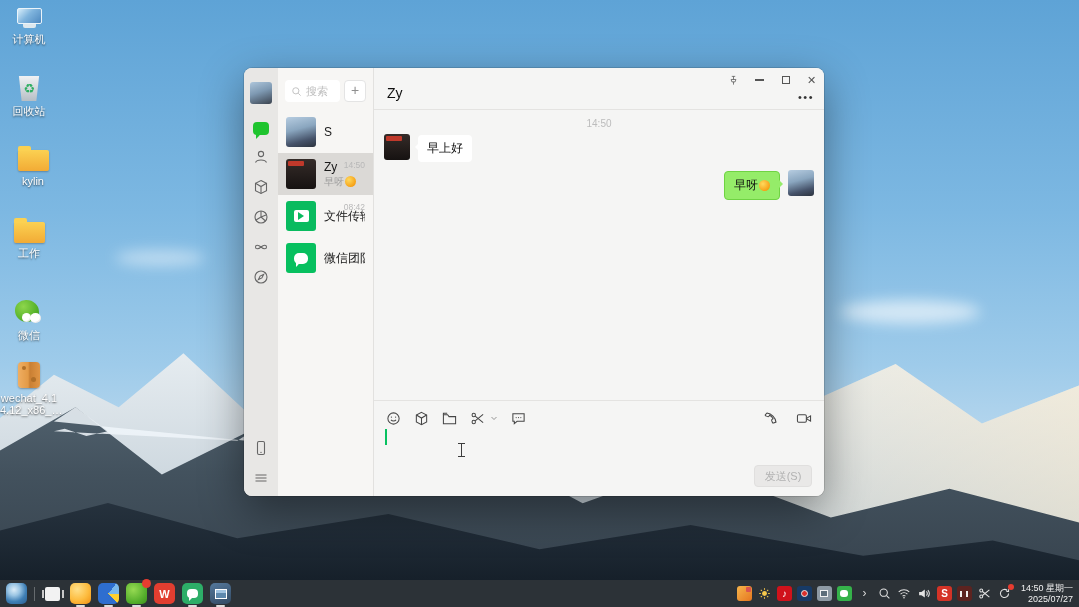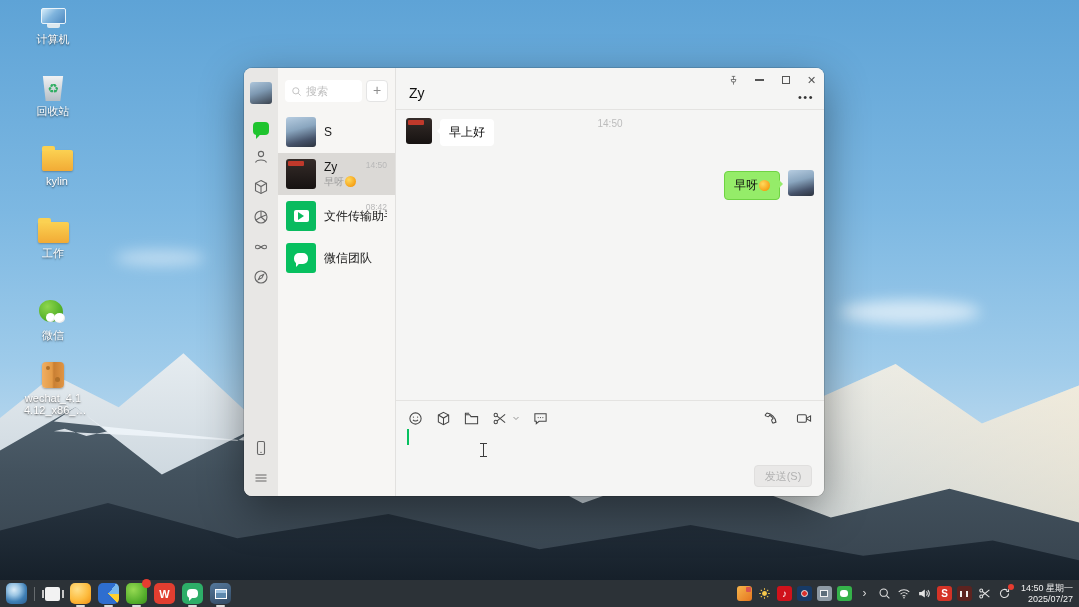--- a/index.html
+++ b/index.html
@@ -22,21 +22,21 @@
     clip-path:polygon(5% 34%,7% 28%,10% 38%,8% 40%,6% 37%,5% 38%, 22% 42%,24% 36%,27% 45%,25% 47%,23% 44%, 42% 50%,44% 44%,47% 52%,45% 54%,43% 51%); }
   .mt-fore { top:470px;
     background:linear-gradient(180deg,#2c3945 0%,#1d2833 70%,#16202a 100%);
     clip-path:polygon(0 55%,10% 30%,22% 62%,36% 40%,50% 72%,64% 50%,80% 78%,92% 64%,100% 82%,100% 100%,0 100%); }
   .cloud { position:absolute; background:rgba(255,255,255,.75); border-radius:50%; filter:blur(7px); }
   .c1 { left:585px; top:285px; width:120px; height:22px; }
   .c2 { left:115px; top:250px; width:90px; height:16px; opacity:.6; }
   .c3 { left:840px; top:300px; width:140px; height:24px; opacity:.8; }
 
   
-  .dicon { position:absolute; width:58px; text-align:center;margin-left:24px; }
+  .dicon { position:absolute; width:58px; text-align:center; }
   .dlabel { margin-top:4px; font-size:11px; color:#fff; text-shadow:0 1px 2px rgba(0,0,0,.7); line-height:12px; }
   .ic-computer { height:21px; }
   .ic-computer .screen { margin:0 auto; width:25px; height:16px; border-radius:2px;
     background:linear-gradient(135deg,#d8eefb 0%,#7fb4dd 45%,#4d88bf 100%); border:1.5px solid #eaf4fa; }
   .ic-computer .stand { margin:0 auto; width:13px; height:4px; background:#dde8ee; border-radius:0 0 2px 2px; }
   .ic-trash { margin:0 auto; width:23px; height:25px;
     background:linear-gradient(180deg,#f0f2f4,#b6bec5); clip-path:polygon(6% 0,94% 0,82% 100%,18% 100%);
     display:flex; align-items:center; justify-content:center; color:#2fae62; font-size:13px; }
   .ic-folder { margin:4px auto 0; width:31px; height:21px; position:relative; border-radius:2px;
     background:linear-gradient(180deg,#fbd152 0%,#f2ab35 100%); box-shadow:0 1px 2px rgba(0,0,0,.25); }
@@ -64,21 +64,21 @@
     padding-top:14px; flex:none; }
   .side-avatar { width:22px; height:22px; border-radius:3px;
     background:linear-gradient(160deg,#aec6db 0%,#7e99b2 45%,#3a424e 100%); }
   .side-ic { margin-top:13px; width:17px; height:17px; display:flex; align-items:center; justify-content:center; color:#666; }
   .side-ic svg { stroke:#666; fill:none; stroke-width:1.1; }
   .bubble-ic { width:16px; height:13px; background:#1fc42e; border-radius:4px; position:relative; margin-top:18px; }
   .bubble-ic::after { content:""; position:absolute; left:3px; bottom:-4px; width:0; height:0;
     border:3px solid transparent; border-top:4px solid #1fc42e; border-left:3px solid #1fc42e; }
   .side-bottom { margin-top:auto; margin-bottom:10px; display:flex; flex-direction:column; align-items:center; }
 
-  .list { width:118px; background:#f7f6f4; border-right:1px solid #e2e1df; flex:none; display:flex; flex-direction:column; }
+  .list { width:96px; background:#f7f6f4; border-right:1px solid #e2e1df; flex:none; display:flex; flex-direction:column; }
   .search-row { display:flex; gap:4px; padding:12px 7px 9px; }
   .search-box { flex:1; height:22px; background:#fff; border-radius:4px; display:flex; align-items:center;
     gap:4px; padding:0 6px; color:#bdbdbd; font-size:11px; }
   .search-box svg { stroke:#bdbdbd; fill:none; stroke-width:1.3; flex:none; }
   .add-btn { width:22px; height:22px; background:#fff; border:1px solid #e4e4e4; border-radius:4px;
     color:#8f8f8f; font-size:14px; line-height:19px; text-align:center; }
   .chat-item { height:42px; display:flex; align-items:center; padding:0 8px; gap:8px; position:relative; }
   .chat-item.selected { background:#dbd9d6; }
   .av { width:30px; height:30px; border-radius:3px; flex:none; position:relative; overflow:hidden; }
   .av-s  { background:linear-gradient(165deg,#b7cde1 0%,#8aa6bf 40%,#46536a 75%,#2c333e 100%); }
@@ -113,21 +113,21 @@
   .wc { width:11px; height:11px; display:flex; align-items:center; justify-content:center; color:#555; }
   .wc svg { stroke:#555; fill:none; stroke-width:1.1; }
   .min-bar { width:9px; height:1.5px; background:#555; }
   .max-box { width:8px; height:8px; border:1.2px solid #555; }
   .close-x { font-size:11px; color:#555; line-height:11px; }
   .more-btn { position:absolute; right:10px; top:23px; font-size:11px; letter-spacing:1.5px; color:#333; }
 
   .msgs { flex:1; position:relative; }
   .time-div { text-align:center; font-size:10px; color:#bcbcbc; padding-top:8px; }
   .msg-row { position:absolute; display:flex; gap:8px; }
-  .msg-in { left:10px; top:8px; }
+  .msg-in { left:10px; top:24px; }
   .msg-out { right:10px; top:60px; }
   .msg-av { width:26px; height:26px; border-radius:3px; flex:none; position:relative; overflow:hidden; }
   .bubble { border-radius:4px; padding:5px 9px; font-size:12px; color:#0f0f0f; position:relative;
     height:fit-content; margin-top:1px; white-space:nowrap; }
   .bubble-in { background:#fff; }
   .bubble-in::before { content:""; position:absolute; left:-7px; top:8px;
     border:4px solid transparent; border-right:4px solid #fff; }
   .bubble-out { background:#95ec69; border:1px solid #6fd343; }
   .bubble-out::before { content:""; position:absolute; right:-8px; top:8px;
     border:4px solid transparent; border-left:4px solid #95ec69; }

